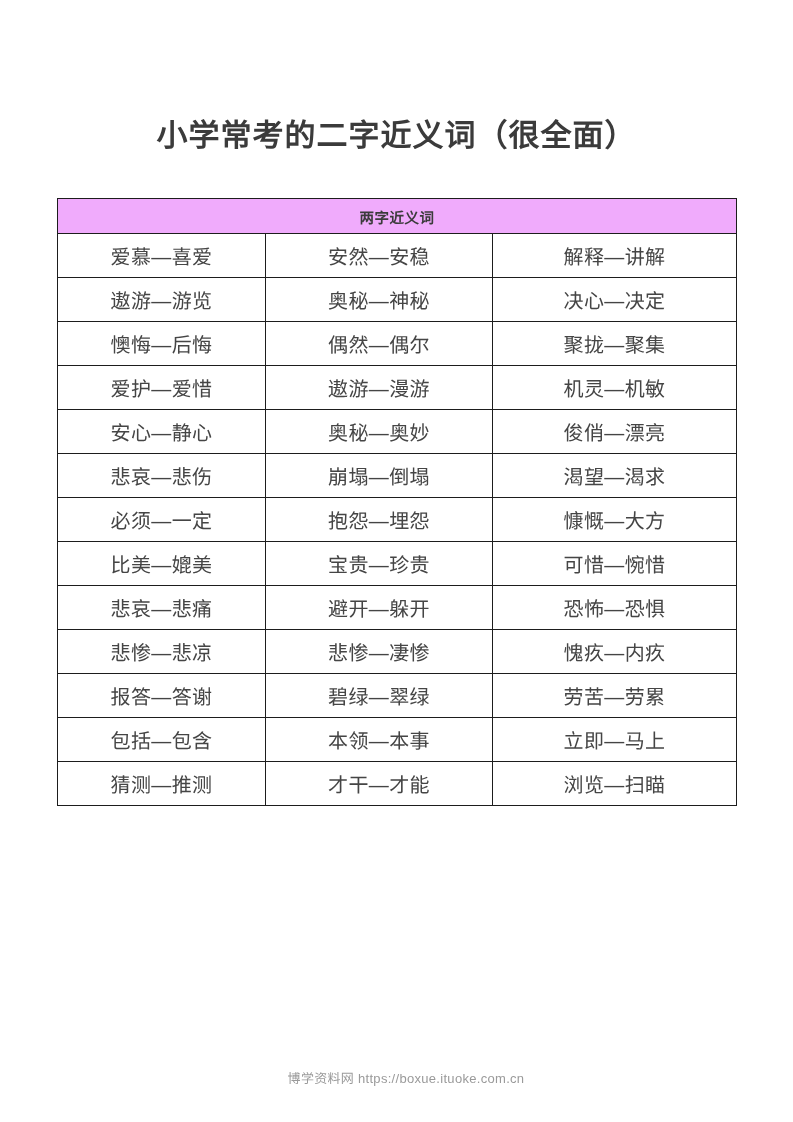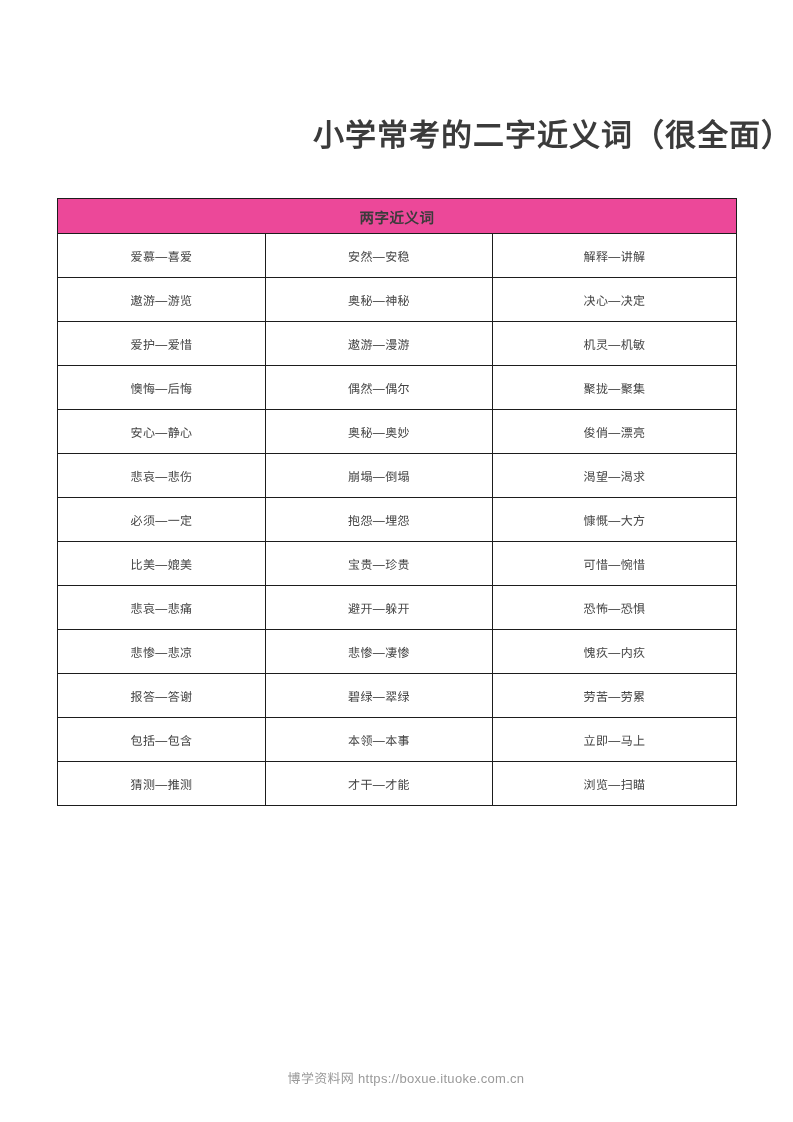--- a/index.html
+++ b/index.html
@@ -22,21 +22,21 @@
     height: 1122px;
     box-sizing: border-box;
   }
 
   
   .title-wrap {
     position: absolute;
     top: 96px;
     left: 0;
     width: 793px;
-    text-align: right;
+    text-align: center;
   }
   .doc-title {
     display: inline-block;
     font-size: 31px;
     font-weight: 700;
     letter-spacing: 1px;
     color: #3b3b3b;
     line-height: 1.25;
     white-space: nowrap;
   }
@@ -58,30 +58,30 @@
   table.words col.c3 { width: 244px; }
 
   table.words th,
   table.words td {
     border: 1px solid #1d1d1d;
     text-align: center;
     vertical-align: middle;
     padding: 0;
   }
   table.words th.header-cell {
-    background: #ec4899;
+    background: #f0abfc;
     height: 34px;
     font-size: 14.5px;
     font-weight: 700;
     color: #3b3b3b;
     letter-spacing: 0.5px;
   }
   table.words td.word-cell {
     height: 43px;
-    font-size: 12px;
+    font-size: 20px;
     font-weight: 400;
     color: #454545;
     letter-spacing: 0.4px;
     background: #ffffff;
   }
 
   
   .footer {
     position: absolute;
     left: 0;
@@ -124,28 +124,28 @@
             <td class="word-cell">爱慕—喜爱</td>
             <td class="word-cell">安然—安稳</td>
             <td class="word-cell">解释—讲解</td>
           </tr>
           <tr>
             <td class="word-cell">遨游—游览</td>
             <td class="word-cell">奥秘—神秘</td>
             <td class="word-cell">决心—决定</td>
           </tr>
           <tr>
+            <td class="word-cell">懊悔—后悔</td>
+            <td class="word-cell">偶然—偶尔</td>
+            <td class="word-cell">聚拢—聚集</td>
+          </tr>
+          <tr>
             <td class="word-cell">爱护—爱惜</td>
             <td class="word-cell">遨游—漫游</td>
             <td class="word-cell">机灵—机敏</td>
-          </tr>
-          <tr>
-            <td class="word-cell">懊悔—后悔</td>
-            <td class="word-cell">偶然—偶尔</td>
-            <td class="word-cell">聚拢—聚集</td>
           </tr>
           <tr>
             <td class="word-cell">安心—静心</td>
             <td class="word-cell">奥秘—奥妙</td>
             <td class="word-cell">俊俏—漂亮</td>
           </tr>
           <tr>
             <td class="word-cell">悲哀—悲伤</td>
             <td class="word-cell">崩塌—倒塌</td>
             <td class="word-cell">渴望—渴求</td>

